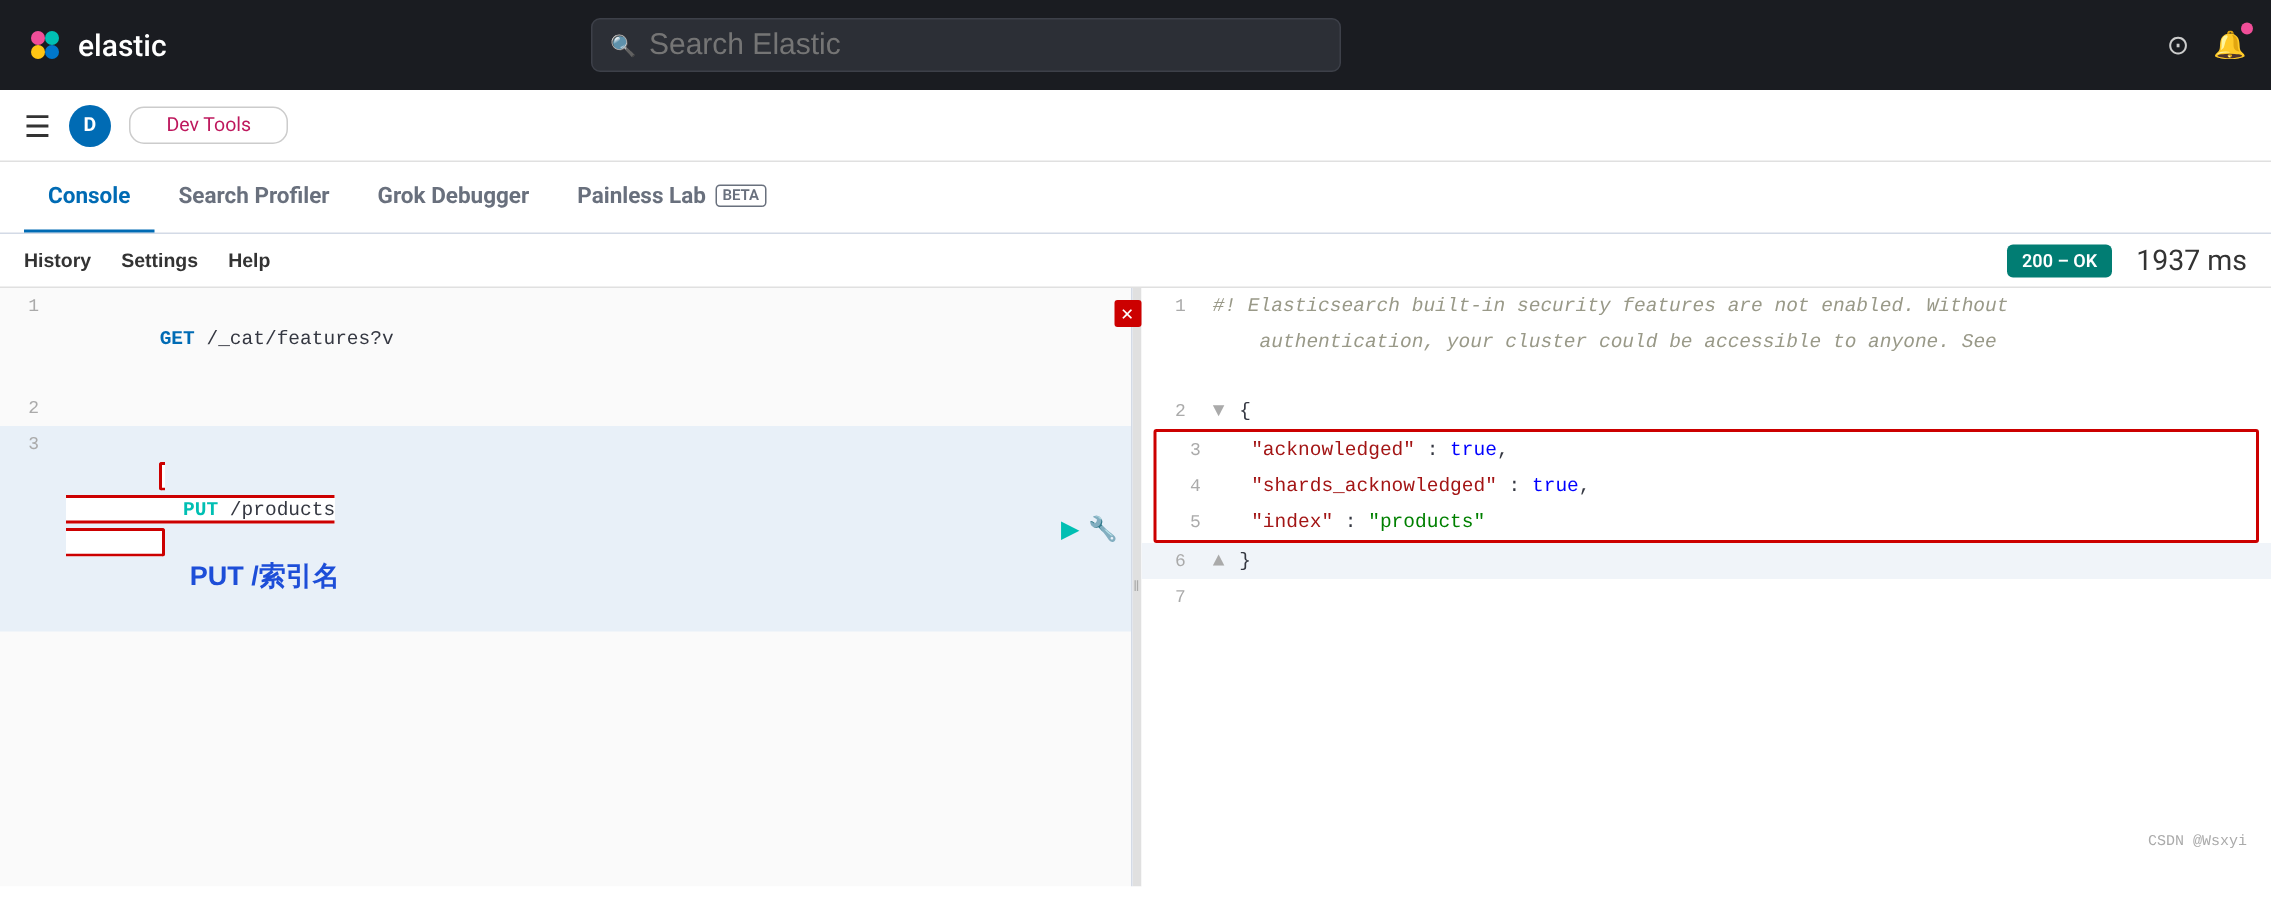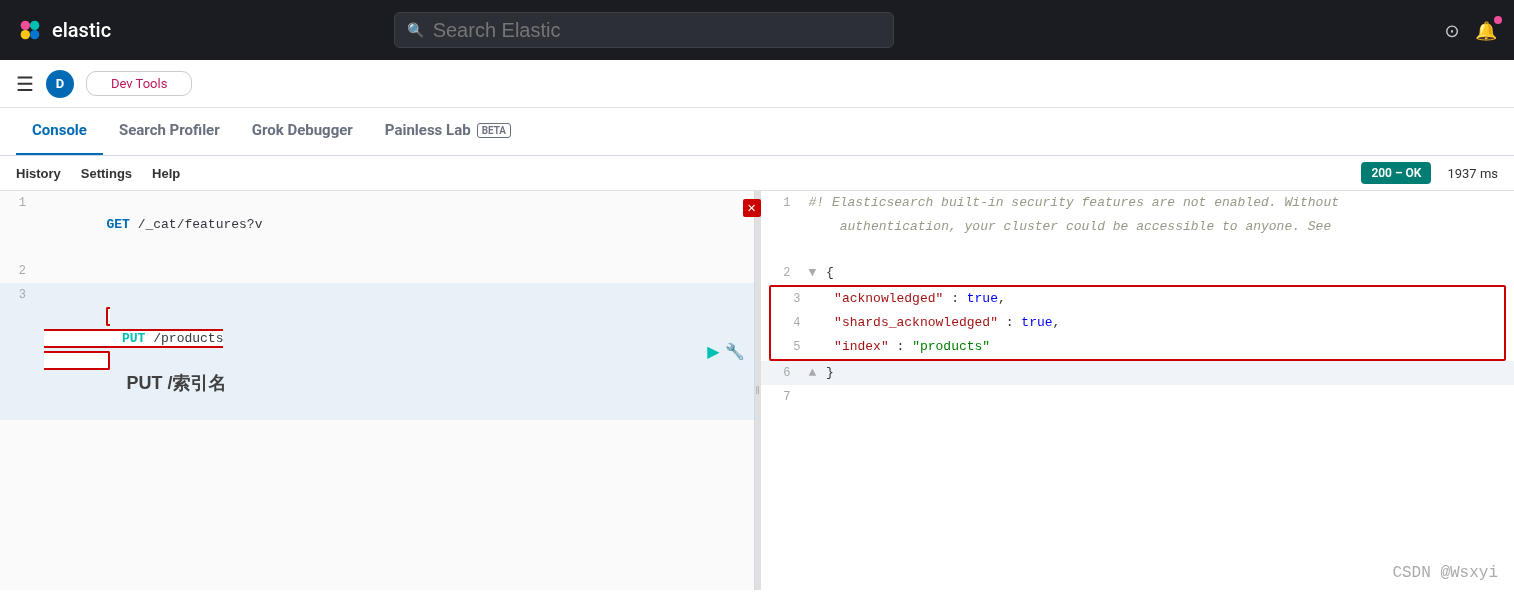--- a/index.html
+++ b/index.html
@@ -149,21 +149,21 @@
     }
     .status-badge {
       background: #017d73;
       color: #fff;
       padding: 4px 10px;
       border-radius: 4px;
       font-size: 12px;
       font-weight: 600;
       margin-left: 32px;
     }
-    .time-label { font-size: 13px; color: #333; margin-left: 8px; }
+    .time-label { font-size: 19px; color: #333; margin-left: 8px; }
 
     
     .editor-area {
       display: flex;
       height: calc(100vh - 204px);
       min-height: 350px;
     }
 
     .editor-pane {
       flex: 1;
@@ -216,21 +216,21 @@
       background: none;
       border: none;
       cursor: pointer;
       font-size: 16px;
     }
     .run-btn { color: #00bfb3; }
     .wrench-btn { color: #69707d; }
 
     
     .annotation {
-      color: #404040;
+      color: #1d4ed8;
       font-size: 18px;
       font-weight: bold;
       font-family: sans-serif;
       margin-left: 20px;
     }
 
     
     .close-btn-x {
       position: absolute;
       left: 760px;
@@ -301,23 +301,23 @@
     .key { color: #a31515; }
     .value-true { color: #0000ff; }
     .value-str { color: #008000; }
 
     
     .fold-arrow { color: #aaa; margin-right: 2px; }
 
     
     .watermark {
       position: absolute;
-      bottom: 8px;
+      bottom: 24px;
       right: 16px;
-      font-size: 16px;
+      font-size: 10px;
       color: #aaa;
     }
 
     .sub-toolbar-right { display: flex; align-items: center; gap: 8px; }
   </style>
 </head>
 <body>
 
 <div class="top-bar">
   <div class="logo-area">

